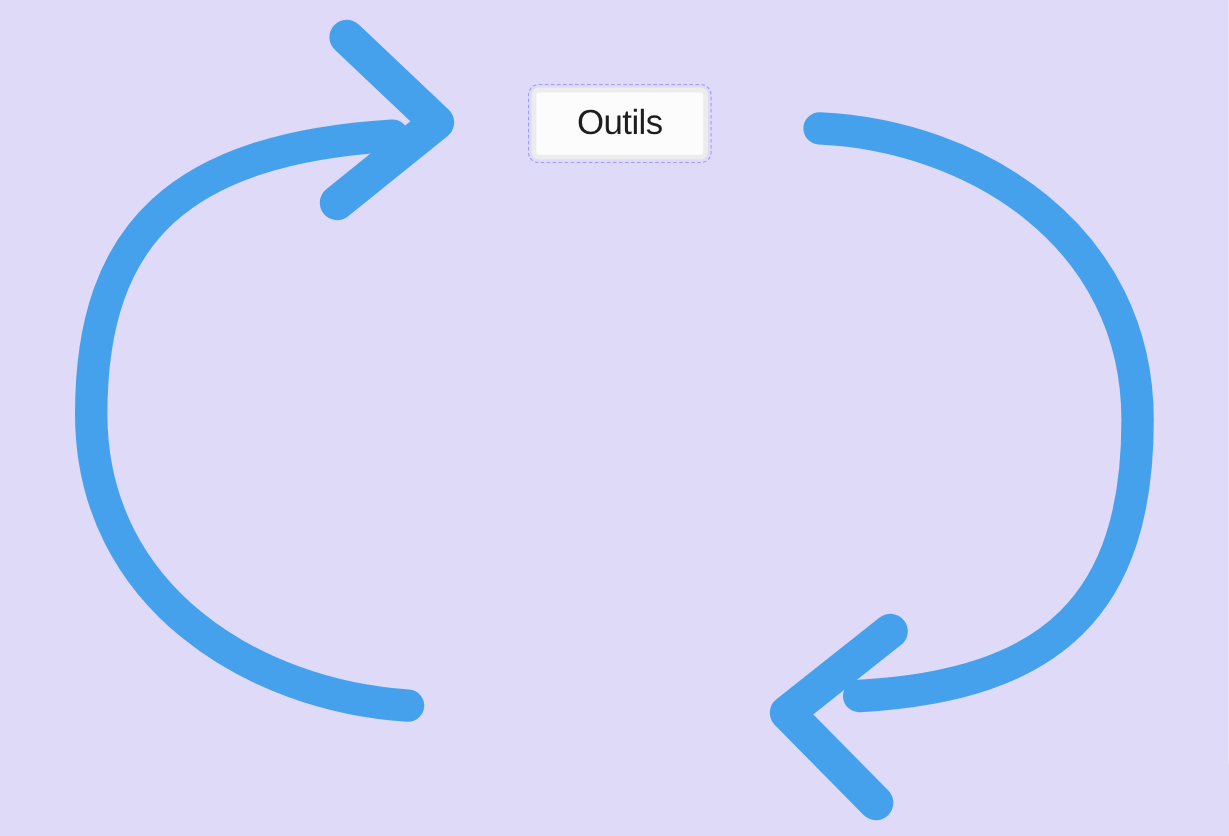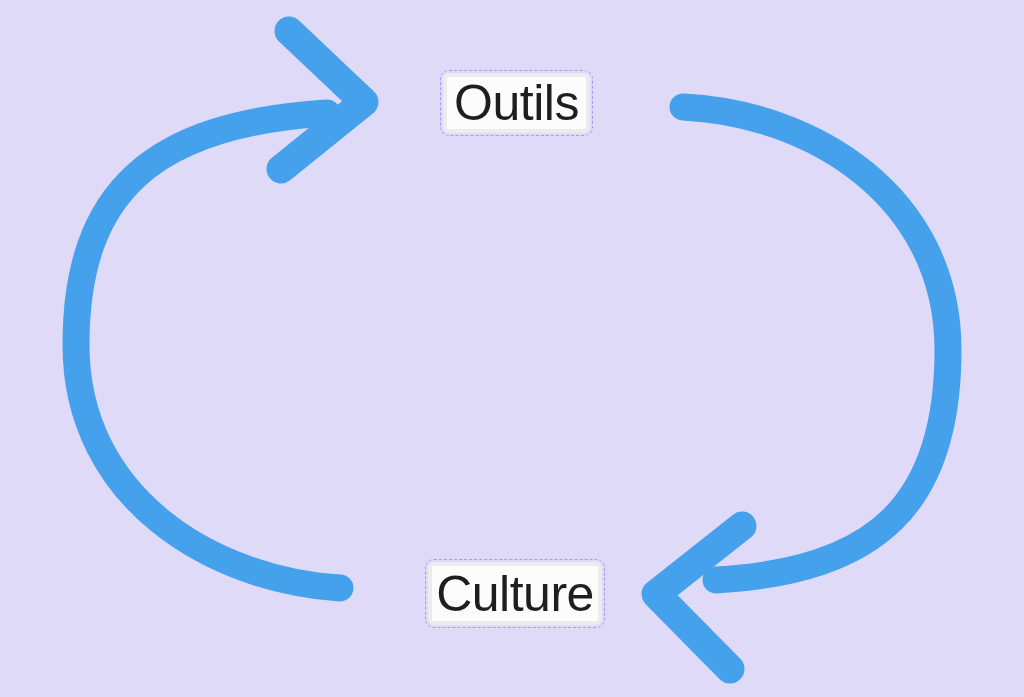--- a/index.html
+++ b/index.html
@@ -33,21 +33,21 @@
     box-sizing: border-box;
     display: flex;
     align-items: center;
     justify-content: center;
     background: var(--node-background, #fcfcfc);
     border: 4px solid var(--node-frame, #ececec);
     border-radius: 6px;
     outline: 1px dashed rgba(110, 110, 235, 0.55);
     outline-offset: 2px;
     color: var(--text, #1e1e1e);
-    font-size: 50px;
+    font-size: 29px;
     line-height: 1;
     letter-spacing: -0.5px;
     white-space: nowrap;
     text-align: center;
   }
   .node-outils {
     left: 443px;
     top: 73px;
     width: 147px;
     height: 60px;
@@ -74,17 +74,14 @@
     <g>
       <path class="arrow-stroke arrow-arc" d="M 683 107 C 812 113, 948 196, 948 350 C 948 503, 878 571, 716 580"></path>
       <polyline class="arrow-stroke arrow-head" points="742,526 656,594 730,669"></polyline>
     </g>
   </svg>
 
   <div class="node node-outils">
     <span>Outils</span>
   </div>
 
-  <div class="node node-culture">
-    <span>Culture</span>
-  </div>
 
 </div>
 
 </body></html>

